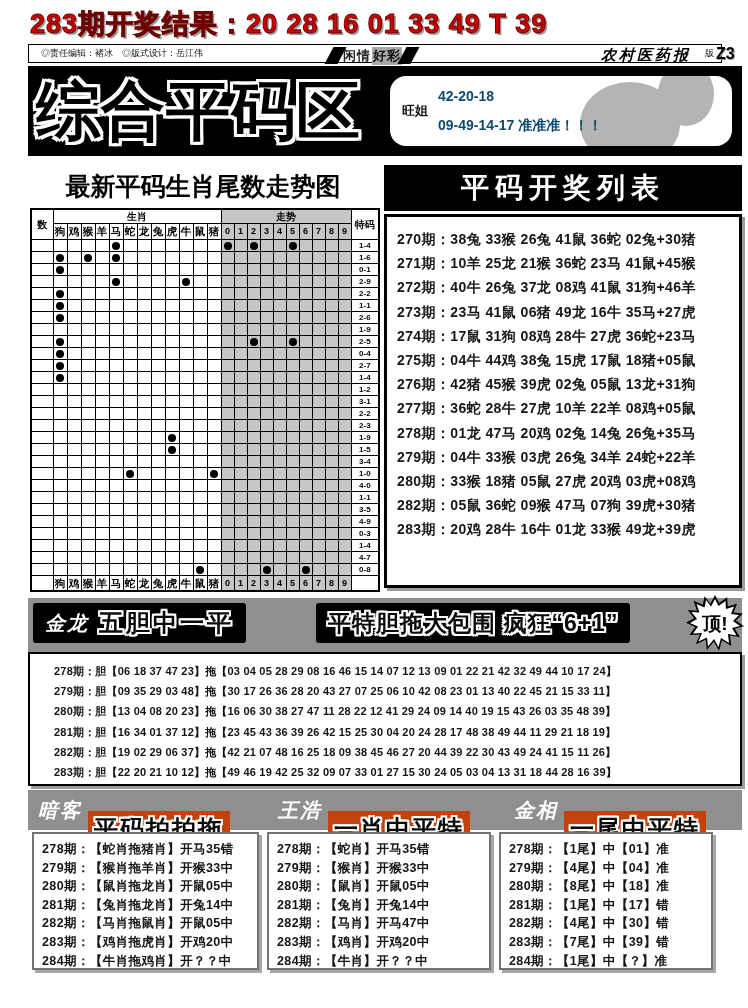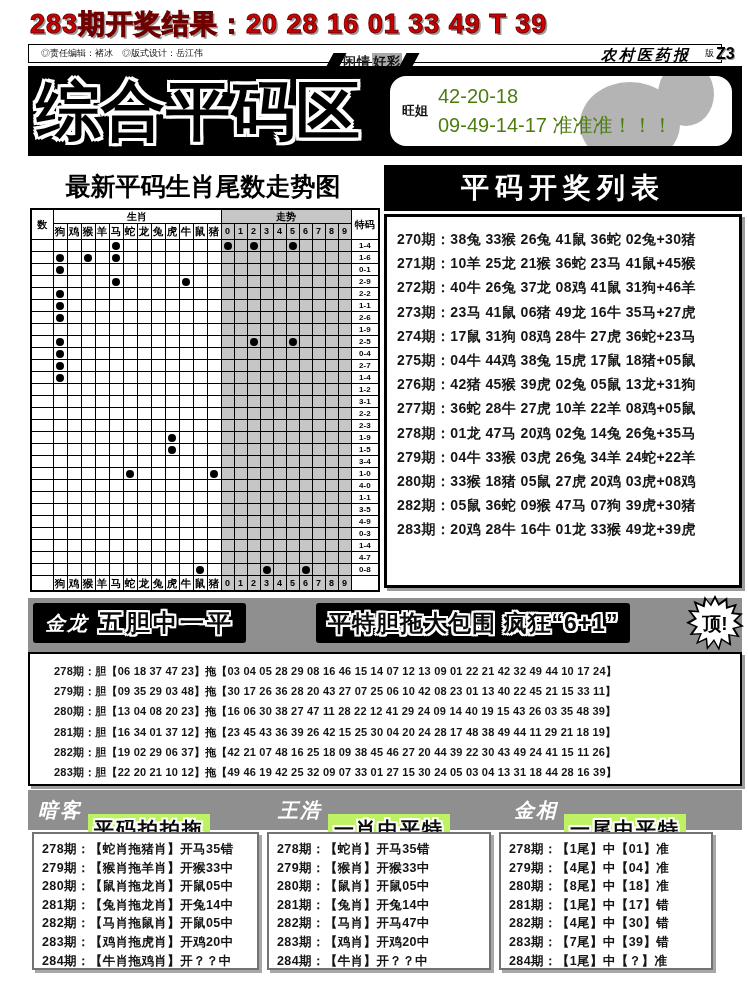--- a/index.html
+++ b/index.html
@@ -13,21 +13,21 @@
     font-size:27px; font-weight:900; letter-spacing:1px;
     color:#d10000; -webkit-text-stroke:1px #6e0000;
     text-shadow:2px 2px 0 #9a9a9a;
     white-space:nowrap;
   }
 
   
   .masthead{ position:absolute; left:28px; top:44px; width:694px; height:19px;
     border:1px solid #000; background:#fff; display:flex; align-items:center; }
   .masthead .editors{ font-size:9px; color:#111; padding-left:12px; white-space:nowrap; }
-  .brand{ position:absolute; left:300px; top:8px; height:17px; display:flex; align-items:center; }
+  .brand{ position:absolute; left:300px; top:2px; height:17px; display:flex; align-items:center; }
   .brand .slash{ display:inline-block; width:13px; height:17px; background:#000; transform:skewX(-28deg); }
   .brand .b1{ font-size:13px; font-weight:900; color:#222; letter-spacing:1px; padding:0 1px; }
   .brand .b2{ font-size:13px; font-weight:900; color:#111; background:#a9a9a9; letter-spacing:1px; padding:0 1px; }
   .paper{ position:absolute; left:572px; top:1px; font-size:15px; font-weight:900; letter-spacing:3px; font-style:italic; color:#000; }
   .edition{ position:absolute; left:676px; top:0; height:17px; display:flex; align-items:center; gap:2px; }
   .edition .ed-pre{ font-size:9px; color:#111; }
   .edition .ed-code{ font-size:16px; font-weight:900; color:#000; text-shadow:1px 1px 0 #999; }
 
   
   .banner{ position:absolute; left:28px; top:66px; width:714px; height:90px; background:#000; }
@@ -37,21 +37,21 @@
     text-shadow:-3px -3px 0 #fff, 3px -3px 0 #fff, -3px 3px 0 #fff, 3px 3px 0 #fff,
                 -3px 0 0 #fff, 3px 0 0 #fff, 0 -3px 0 #fff, 0 3px 0 #fff;
   }
   .tip-box{ position:absolute; left:362px; top:10px; width:342px; height:70px; background:#fff;
     border-radius:16px; overflow:hidden; }
   .tip-blob{ position:absolute; background:#b4b4b4; border-radius:50%; }
   .tip-blob.b1{ width:100px; height:84px; left:190px; top:6px; }
   .tip-blob.b2{ width:56px; height:64px; left:268px; top:-14px; }
   .tip-name{ position:absolute; left:12px; top:26px; font-size:13px; font-weight:700; color:#111; }
   .tip-lines{ position:absolute; left:48px; top:6px; }
-  .tip-lines .l{ font-size:20px; font-weight:400; color:#4d7c0f; line-height:29px; white-space:nowrap; position:relative; }
+  .tip-lines .l{ font-size:14px; font-weight:700; color:#0c4a6e; line-height:29px; white-space:nowrap; position:relative; }
 
   
   .trend-title{ position:absolute; left:28px; top:170px; width:350px; text-align:center;
     font-size:25px; font-weight:900; color:#000; letter-spacing:0px; white-space:nowrap; }
   table.trend{ position:absolute; left:30px; top:208px; border-collapse:collapse; table-layout:fixed;
     width:348px; border:2px solid #000; background:#fff; }
   table.trend td, table.trend th{ border:1px solid #000; text-align:center; vertical-align:middle;
     overflow:hidden; padding:0; font-weight:700; color:#000; }
   col.c-idx{ width:22px; } col.c-z{ width:14px; } col.c-d{ width:13px; } col.c-sp{ width:28px; }
   tr.h1 th{ height:13px; font-size:10px; line-height:13px; }
@@ -94,21 +94,21 @@
     font-size:19px; font-weight:900; color:#000; }
 
   .dantuo-box{ position:absolute; left:28px; top:652px; width:714px; height:134px; background:#fff;
     border:2px solid #000; box-shadow:3px 3px 0 #9c9c9c; padding:7px 0 0 24px; }
   .dantuo-box .row{ font-size:11px; font-weight:700; color:#141414; line-height:20.2px; white-space:nowrap; letter-spacing:0.2px; }
 
   
   .bottom-band{ position:absolute; left:28px; top:790px; width:714px; height:40px; background:#8f8f8f; }
   .bb-group{ position:absolute; top:4px; height:32px; display:flex; align-items:center; gap:6px; white-space:nowrap; }
   .bb-g0{ left:10px; } .bb-g1{ left:250px; } .bb-g2{ left:486px; }
-  .bb-title{ background:#bef264; padding:2px 6px; font-size:20px; letter-spacing:2px;margin-top:38px; }
+  .bb-title{ background:#c2410c; padding:2px 6px; font-size:24px; letter-spacing:2px;margin-top:38px; }
   .pick-box{ position:absolute; top:832px; height:138px; background:#fff; border:2px solid #737373;
     box-shadow:3px 3px 0 #a8a8a8; padding:6px 0 0 8px; }
   .pick-0{ left:32px; width:227px; }
   .pick-1{ left:267px; width:224px; }
   .pick-2{ left:499px; width:214px; }
   .pick-box .row{ font-size:12.5px; font-weight:700; color:#141414; line-height:18.6px; white-space:nowrap; letter-spacing:0.4px; }
 </style>
 </head>
 <body>
 

